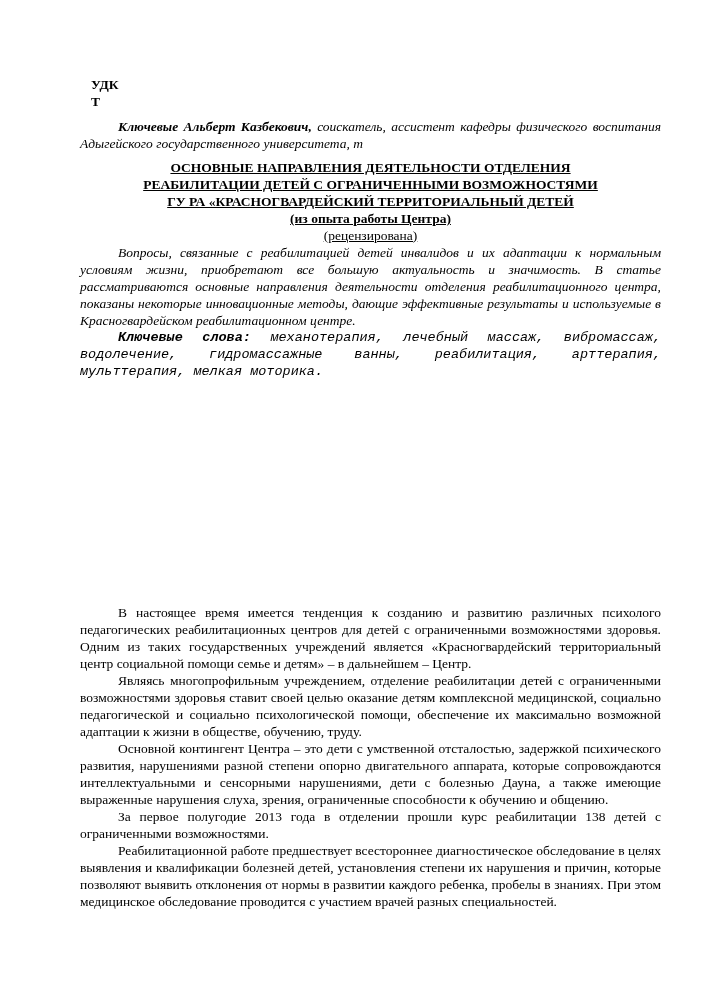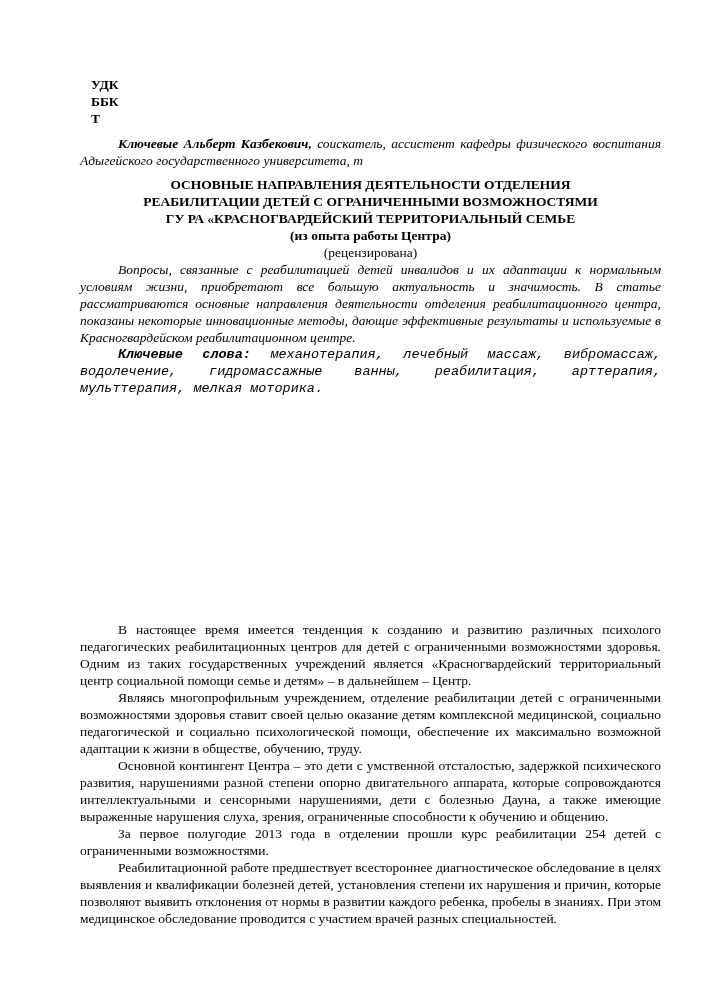--- a/index.html
+++ b/index.html
@@ -31,20 +31,21 @@
       text-indent: 38px;
       font-style: italic;
     }
     .author-name {
       font-weight: bold;
     }
     .title-block {
       margin-top: 7px;
       text-align: center;
       font-weight: bold;
+      text-decoration: underline;
     }
     .title-sub {
       font-weight: normal;
     }
     .abstract-par {
       margin: 0;
       text-align: justify;
       text-indent: 38px;
       font-style: italic;
     }
@@ -67,39 +68,38 @@
       text-indent: 38px;
     }
   </style>
 </head>
 <body>
 
 <div class="page">
 
   <div class="udk-block">
     <div>УДК</div>
-    <div>ББК</div>
     <div>Т</div>
   </div>
 
   <p class="author-par"><span class="author-name">Ключевые Альберт Казбекович,</span><span> соискатель, ассистент кафедры физического воспитания Адыгейского государственного университета, т</span></p>
 
   <div class="title-block">
     <div>ОСНОВНЫЕ НАПРАВЛЕНИЯ ДЕЯТЕЛЬНОСТИ ОТДЕЛЕНИЯ</div>
     <div>РЕАБИЛИТАЦИИ ДЕТЕЙ С ОГРАНИЧЕННЫМИ ВОЗМОЖНОСТЯМИ</div>
-    <div>ГУ РА «КРАСНОГВАРДЕЙСКИЙ ТЕРРИТОРИАЛЬНЫЙ СЕМЬЕ</div>
+    <div>ГУ РА «КРАСНОГВАРДЕЙСКИЙ ТЕРРИТОРИАЛЬНЫЙ ДЕТЕЙ</div>
     <div>(из опыта работы Центра)</div>
     <div class="title-sub">(рецензирована)</div>
   </div>
 
   <p class="abstract-par">Вопросы, связанные с реабилитацией детей инвалидов и их адаптации к нормальным условиям жизни, приобретают все большую актуальность и значимость. В статье рассматриваются основные направления деятельности отделения реабилитационного центра, показаны некоторые инновационные методы, дающие эффективные результаты и используемые в Красногвардейском реабилитационном центре.</p>
 
   <p class="keywords-par"><span class="keywords-label">Ключевые слова:</span><span> механотерапия, лечебный массаж, вибромассаж, водолечение, гидромассажные ванны, реабилитация, арттерапия, мульттерапия, мелкая моторика.</span></p>
 
   <div class="content-gap"></div>
 
   <p class="body-par">В настоящее время имеется тенденция к созданию и развитию различных психолого педагогических реабилитационных центров для детей с ограниченными возможностями здоровья. Одним из таких государственных учреждений является «Красногвардейский территориальный центр социальной помощи семье и детям» – в дальнейшем – Центр.</p>
   <p class="body-par">Являясь многопрофильным учреждением, отделение реабилитации детей с ограниченными возможностями здоровья ставит своей целью оказание детям комплексной медицинской, социально педагогической и социально психологической помощи, обеспечение их максимально возможной адаптации к жизни в обществе, обучению, труду.</p>
   <p class="body-par">Основной контингент Центра – это дети с умственной отсталостью, задержкой психического развития, нарушениями разной степени опорно двигательного аппарата, которые сопровождаются интеллектуальными и сенсорными нарушениями, дети с болезнью Дауна, а также имеющие выраженные нарушения слуха, зрения, ограниченные способности к обучению и общению.</p>
-  <p class="body-par">За первое полугодие 2013 года в отделении прошли курс реабилитации 254 детей с ограниченными возможностями.</p>
+  <p class="body-par">За первое полугодие 2013 года в отделении прошли курс реабилитации 138 детей с ограниченными возможностями.</p>
   <p class="body-par">Реабилитационной работе предшествует всестороннее диагностическое обследование в целях выявления и квалификации болезней детей, установления степени их нарушения и причин, которые позволяют выявить отклонения от нормы в развитии каждого ребенка, пробелы в знаниях. При этом медицинское обследование проводится с участием врачей разных специальностей.</p>
 
 </div>
 
 </body></html>

